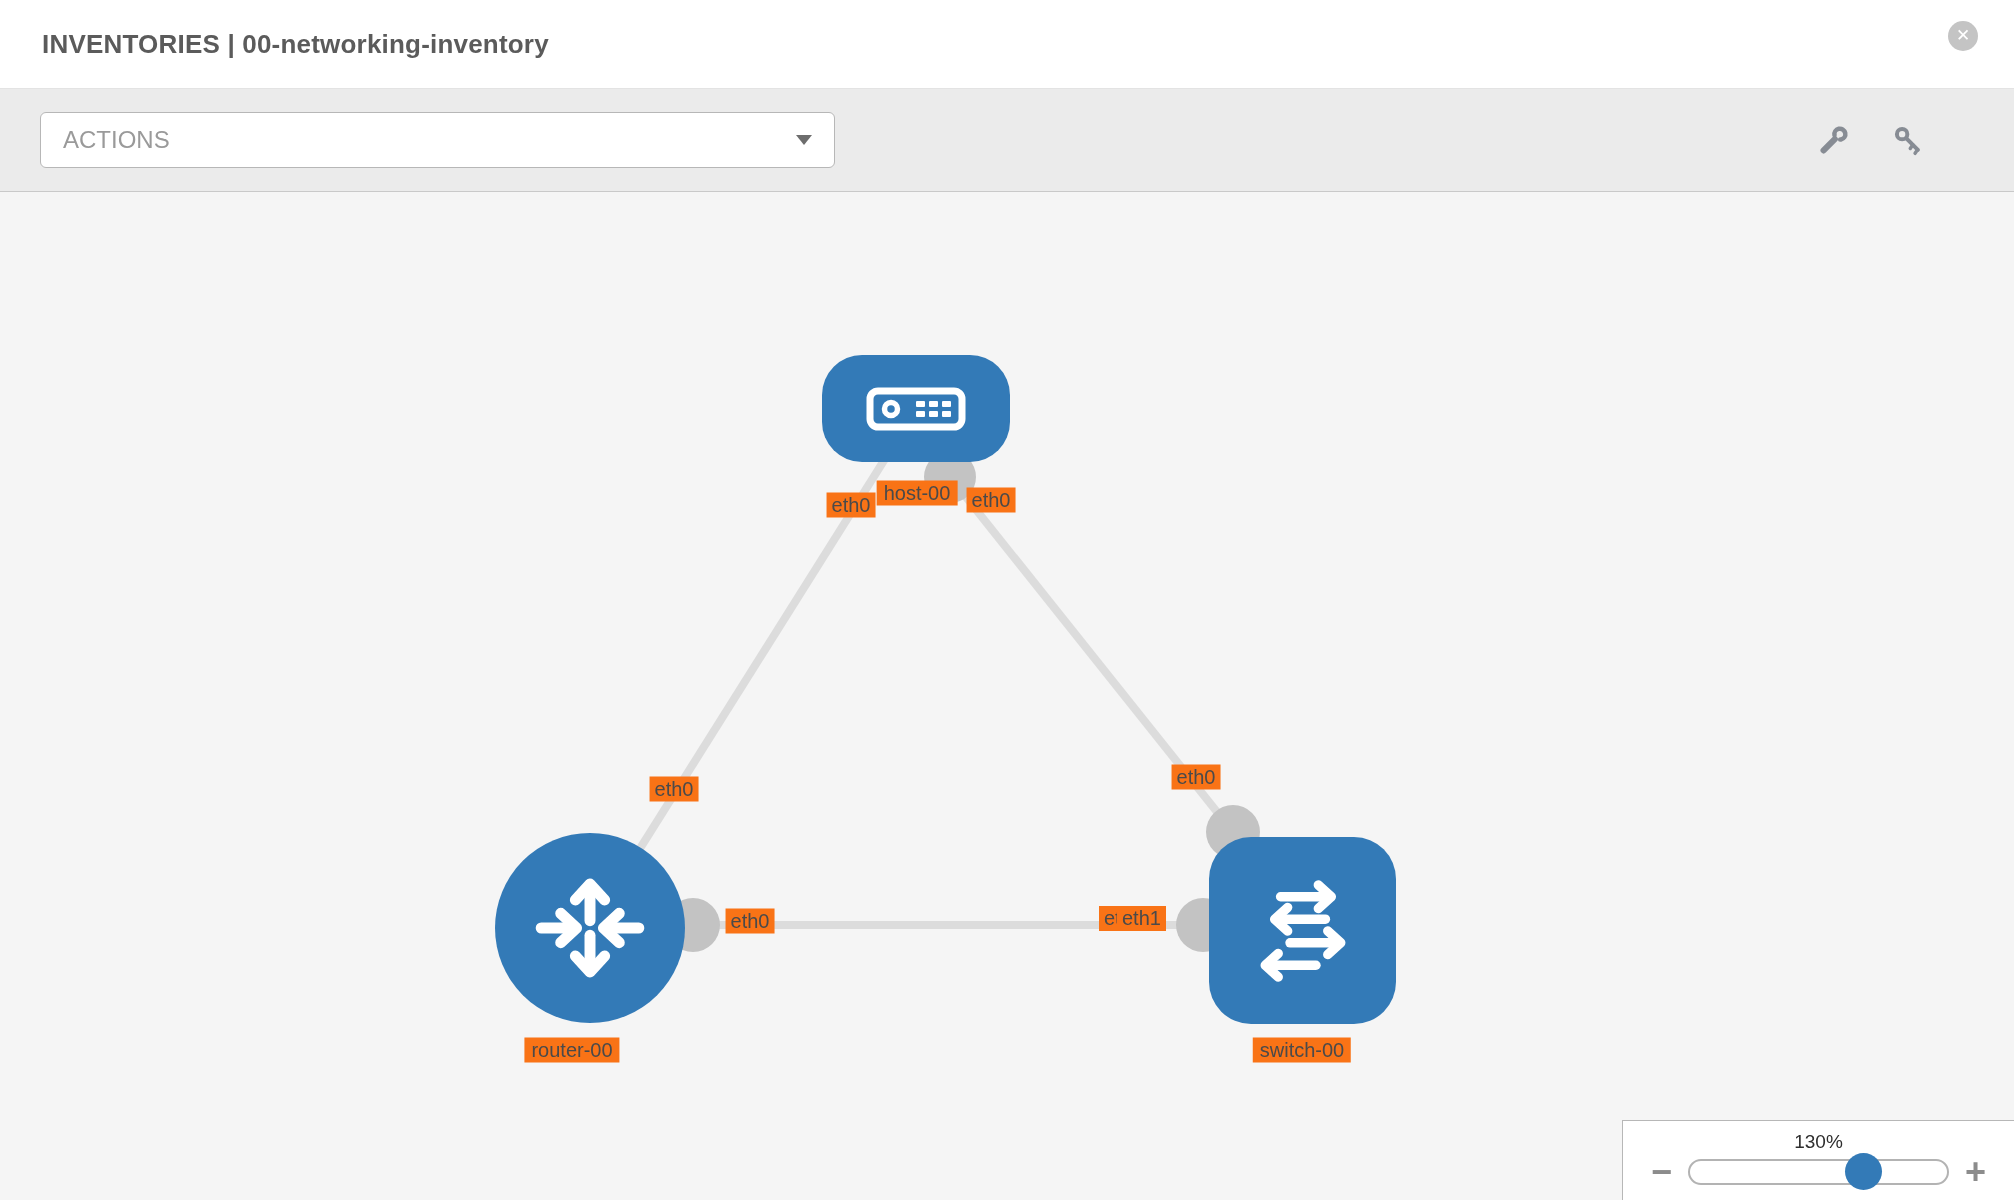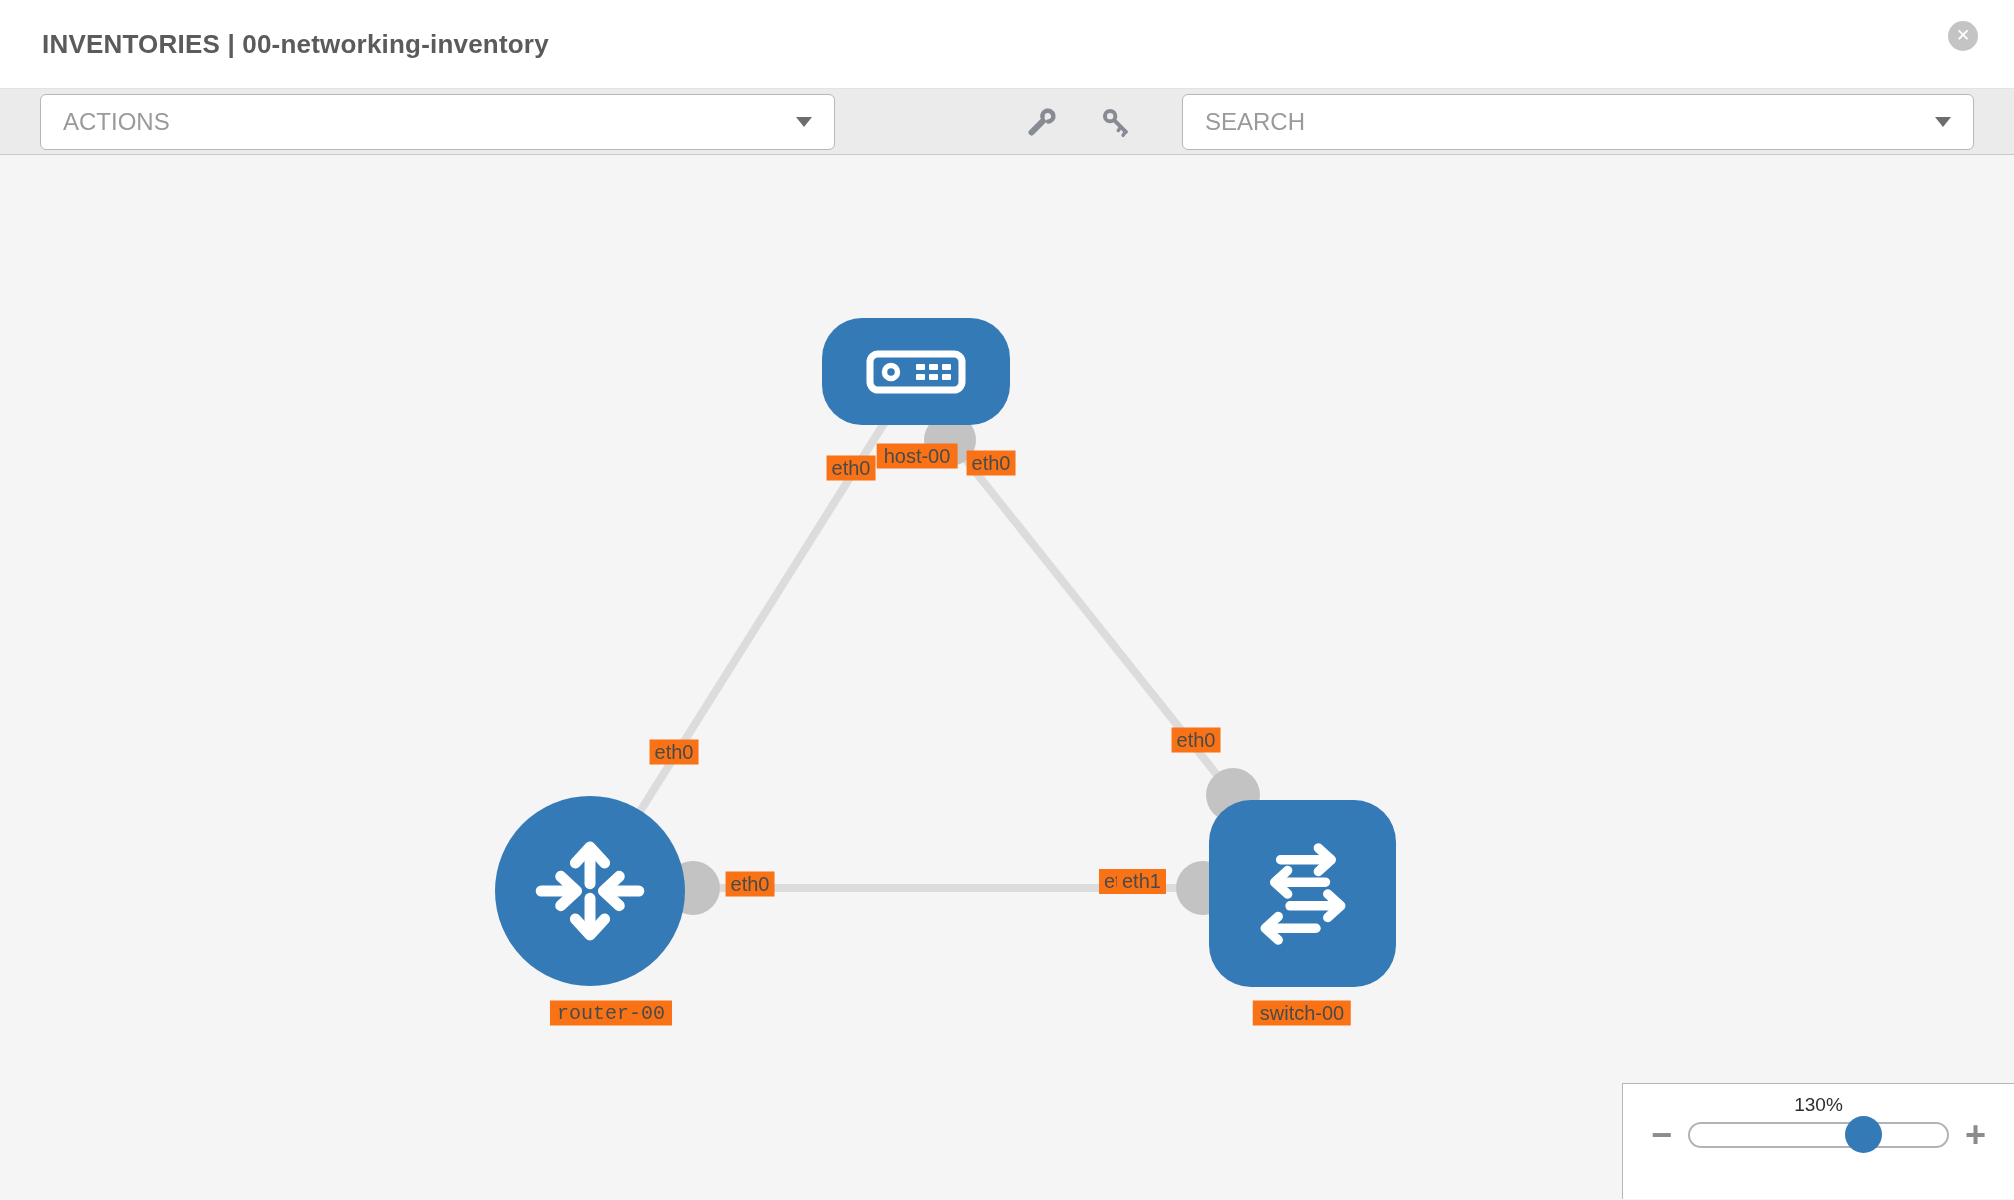--- a/index.html
+++ b/index.html
@@ -9,21 +9,21 @@
   
   .titlebar { position:relative; height:88px; background:#ffffff;
     display:flex; align-items:center; padding:0 42px; }
   .titlebar h1 { font-size:26px; font-weight:700; color:#5b5b5b; letter-spacing:0.2px; }
   .close-btn { position:absolute; right:36px; top:21px; width:30px; height:30px;
     border:none; border-radius:50%; background:#c4c4c4; color:#ffffff;
     font-size:17px; font-weight:700; line-height:30px; text-align:center;
     cursor:pointer; font-family:inherit; padding:0; }
 
   
-  .toolbar { height:67px; background:#ebebeb; border-top:1px solid #e3e3e3;
+  .toolbar { height:104px; background:#ebebeb; border-top:1px solid #e3e3e3;
     border-bottom:1px solid #c9c9c9; display:flex; align-items:center; padding:0 40px; }
   .select-box { height:56px; background:#ffffff; border:1px solid #b7b7b7;
     border-radius:6px; display:flex; align-items:center; justify-content:space-between;
     padding:0 22px; cursor:pointer; }
   .select-box .sel-label { font-size:24px; color:#9a9a9a; }
   .caret { width:0; height:0; border-left:8px solid transparent;
     border-right:8px solid transparent; border-top:10px solid #6d6d6d; }
   .actions-select { width:795px; }
   .search-select  { width:792px; }
   .tool-icons { display:flex; align-items:center; gap:38px;
@@ -94,24 +94,20 @@
         <g fill="none" stroke="#878c94" stroke-linecap="round">
           <circle cx="7.6" cy="7.6" r="3.9" stroke-width="3"></circle>
           <line x1="10.6" y1="10.6" x2="19.4" y2="19.4" stroke-width="3"></line>
           <line x1="15.6" y1="15.6" x2="13.7" y2="18.4" stroke-width="2.6"></line>
           <line x1="19.2" y1="19.2" x2="17.3" y2="22.0" stroke-width="2.6"></line>
         </g>
       </svg>
     </button>
   </div>
 
-  <div class="select-box search-select">
-    <span class="sel-label">SEARCH</span>
-    <span class="caret"></span>
-  </div>
 </div>
 
 <div class="canvas">
 
   <svg class="edges-svg" width="2014" height="1044">
     <line x1="590" y1="736" x2="917" y2="216" stroke="#dcdcdc" stroke-width="8"></line>
     <line x1="950" y1="285" x2="1233" y2="640" stroke="#dcdcdc" stroke-width="8"></line>
     <line x1="693" y1="733" x2="1203" y2="733" stroke="#dcdcdc" stroke-width="8"></line>
     <circle cx="950" cy="285" r="26" fill="#c3c3c3"></circle>
     <circle cx="693" cy="733" r="27" fill="#c3c3c3"></circle>
@@ -158,21 +154,21 @@
         <polyline points="37,30 26,40 37,50"></polyline>
         <line x1="39" y1="60" x2="80" y2="60"></line>
         <polyline points="71,50 82,60 71,70"></polyline>
         <line x1="61" y1="79" x2="20" y2="79"></line>
         <polyline points="29,69 18,79 29,89"></polyline>
       </g>
     </svg>
   </div>
 
   <span class="graph-label node-label" style="left:917px; top:301px;">host-00</span>
-  <span class="graph-label node-label" style="left:611px; top:858px;font-family:Liberation Mono, monospace;">router-00</span>
+  <span class="graph-label node-label" style="left:572px; top:858px;">router-00</span>
   <span class="graph-label node-label" style="left:1302px; top:858px;">switch-00</span>
 
   <span class="graph-label iface-label" style="left:851px; top:313px;">eth0</span>
   <span class="graph-label iface-label" style="left:991px; top:308px;">eth0</span>
   <span class="graph-label iface-label" style="left:674px; top:597px;">eth0</span>
   <span class="graph-label iface-label" style="left:1196px; top:585px;">eth0</span>
   <span class="graph-label iface-label" style="left:750px; top:729px;">eth0</span>
   <span class="graph-label iface-label iface-under" style="left:1099px; top:714px;">eth0</span>
   <span class="graph-label iface-label iface-over" style="left:1117px; top:714px;">eth1</span>
 

